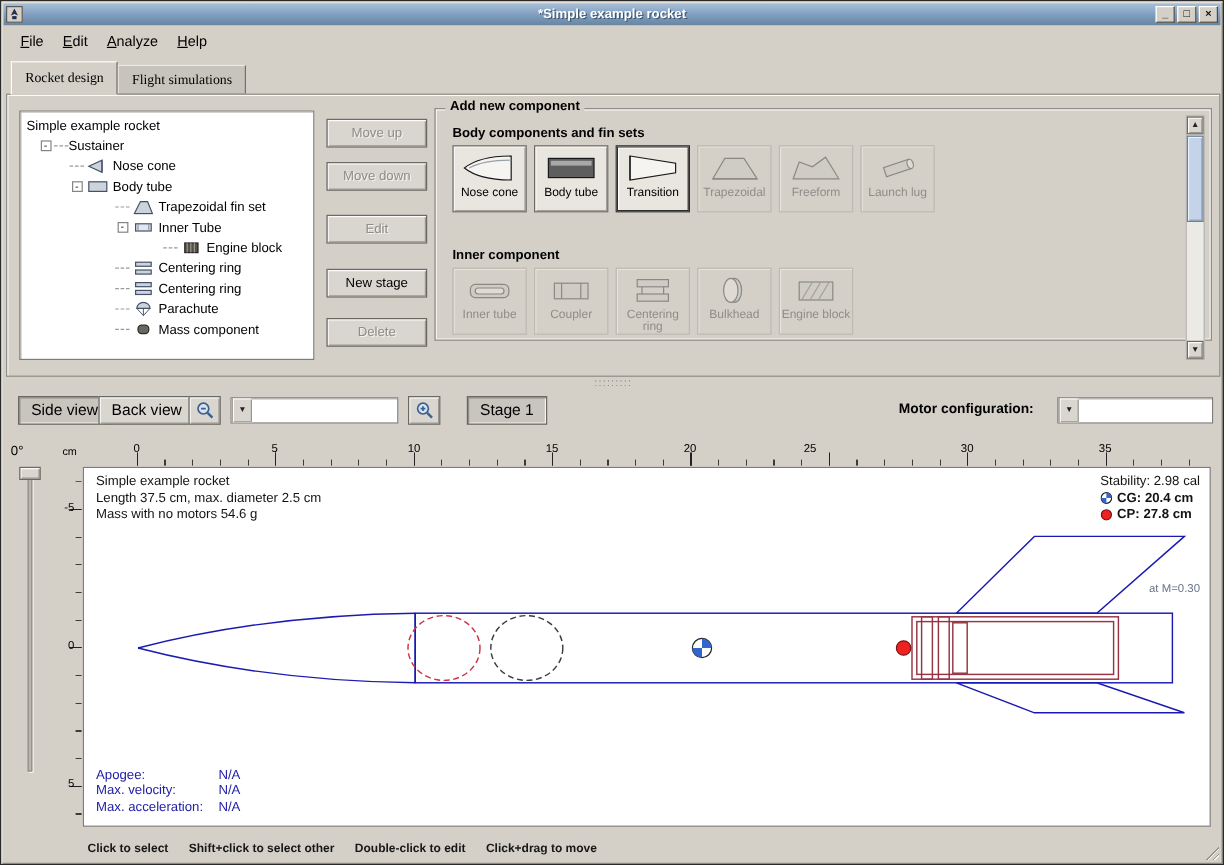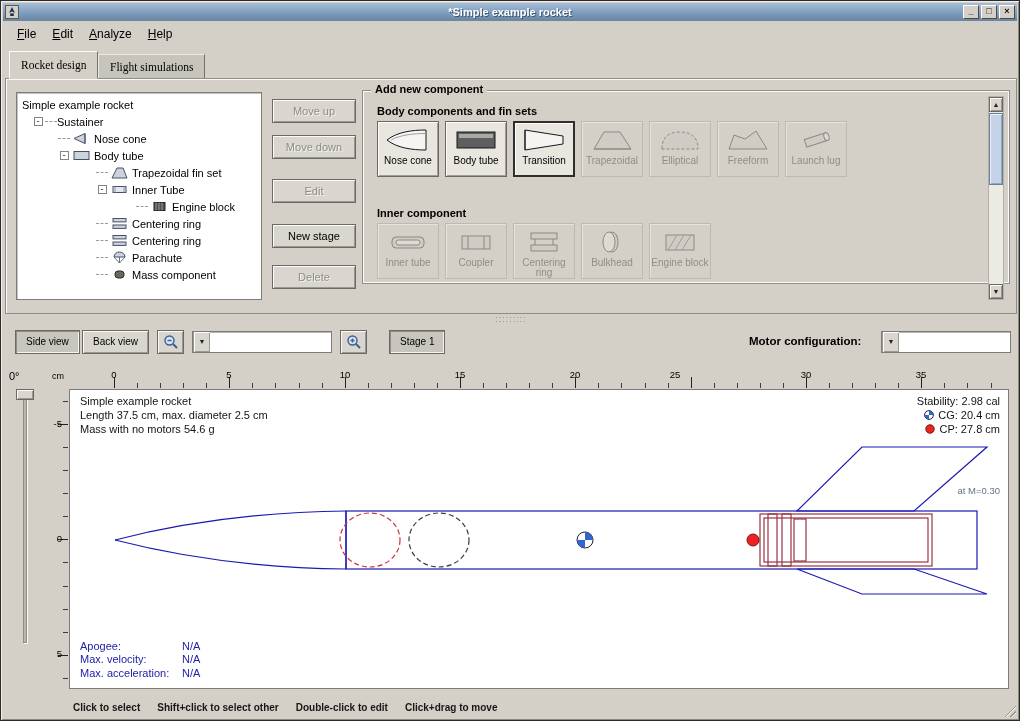--- a/index.html
+++ b/index.html
@@ -84,21 +84,21 @@
   .sthumb { position:absolute; left:0; top:16px; width:14px; height:72px;
     background:#c4d3e7; border:1px solid #6b7f96;
     box-shadow: inset 1px 1px 0 #e8f0f9, inset -1px -1px 0 #93a7bd; }
 
   
   .splitter { position:absolute; left:0; top:313px; width:1020px; height:12px;
     text-align:center; color:#8f8d89; font-size:9px; letter-spacing:1px; line-height:10px; }
 
   
   .view-toolbar { position:absolute; left:4px; top:326px; width:1012px; height:32px; }
-  .tbtn { position:absolute; top:3px; height:24px; padding:0 10px; font-size:10px;
+  .tbtn { position:absolute; top:3px; height:24px; padding:0 10px; font-size:13px;
     line-height:22px; text-align:center; background:#d9d6cf; border:1px solid #6b6964;
     box-shadow: inset 1px 1px 0 #fcfbf9, inset -1px -1px 0 #9b9892; }
   .tbtn.pressed { background:#c8c5be;
     box-shadow: inset 1px 1px 0 #8f8d88, inset -1px -1px 0 #f5f3ef; }
   .iconbtn { position:absolute; top:3px; width:27px; height:24px; background:#d9d6cf;
     border:1px solid #6b6964; box-shadow: inset 1px 1px 0 #fcfbf9, inset -1px -1px 0 #9b9892;
     display:flex; align-items:center; justify-content:center; }
   .combo { position:absolute; top:4px; height:22px; background:#fff;
     border:1px solid #7e7c78; box-shadow: inset 1px 1px 0 #b9b6b0; display:flex;flex-direction:column; }
   .combo-text { flex:1; line-height:20px; padding-left:5px; font-size:11px;
@@ -128,21 +128,21 @@
   .vticks-minor { position:absolute; right:1px; top:11.6px; bottom:0; width:5px;
     background:repeating-linear-gradient(to bottom,#3a3a3a 0 1px,transparent 1px 23.067px); }
   .vticks-major { position:absolute; right:1px; top:34.7px; bottom:0; width:10px;
     background:repeating-linear-gradient(to bottom,#222 0 1px,transparent 1px 115.33px); }
   .vlabel { position:absolute; right:7px; font-size:9.5px; }
   .plot { position:absolute; left:68px; top:24px; width:940px; height:300px;
     background:#fff; border:1px solid #7e7c78; }
   .rocket-svg { position:absolute; left:0; top:0; }
   .plot-info { position:absolute; left:10px; top:4px; line-height:14px; font-size:11px; color:#141414; }
   .plot-right { position:absolute; right:8px; top:4px; text-align:right; line-height:14px; font-size:11px; color:#141414; }
-  .pr-row { display:flex; justify-content:flex-end; align-items:center; gap:4px; }
+  .pr-row { display:flex; align-items:center; gap:4px;font-weight:bold; }
   .mach { color:#667488; font-size:9.5px;margin-top:48px; }
   .plot-stats { position:absolute; left:10px; bottom:8px; color:#2121a8; font-size:11px; line-height:13.5px; }
   .stat-row { display:flex; }
   .stat-label { width:102px; }
 
   
   .statusbar { position:absolute; left:0; top:696px; width:1020px; height:21px;
     display:flex; align-items:center; gap:17px; padding-left:72px;
     font-size:10px; font-weight:bold; color:#171717; }
   .grip { position:absolute; right:3px; bottom:3px; width:13px; height:13px;
@@ -315,26 +315,20 @@
               <line x1="4" y1="3" x2="4" y2="23" stroke="#17191c"></line>
             </svg>
           <span class="clabel">Transition</span>
         </div>
         <div class="cbtn off">
           <svg class="cicon" width="46" height="26" viewBox="0 0 46 26">
               <polygon points="5,22 15,5 31,5 42,22" fill="#cfccc5" stroke="#8b8984"></polygon>
               <line x1="5" y1="22" x2="42" y2="22" stroke="#8b8984"></line>
             </svg>
           <span class="clabel">Trapezoidal</span>
-        </div>
-        <div class="cbtn off">
-          <svg class="cicon" width="46" height="26" viewBox="0 0 46 26">
-              <path d="M5,22 Q5,5 23,5 Q41,5 41,22 Z" fill="#cfccc5" stroke="#8b8984" stroke-dasharray="3,2"></path>
-            </svg>
-          <span class="clabel">Elliptical</span>
         </div>
         <div class="cbtn off">
           <svg class="cicon" width="46" height="26" viewBox="0 0 46 26">
               <polygon points="4,22 9,8 20,12 31,4 42,22" fill="#cfccc5" stroke="#8b8984"></polygon>
             </svg>
           <span class="clabel">Freeform</span>
         </div>
         <div class="cbtn off">
           <svg class="cicon" width="46" height="26" viewBox="0 0 46 26">
               <g transform="rotate(-18 23 13)">

